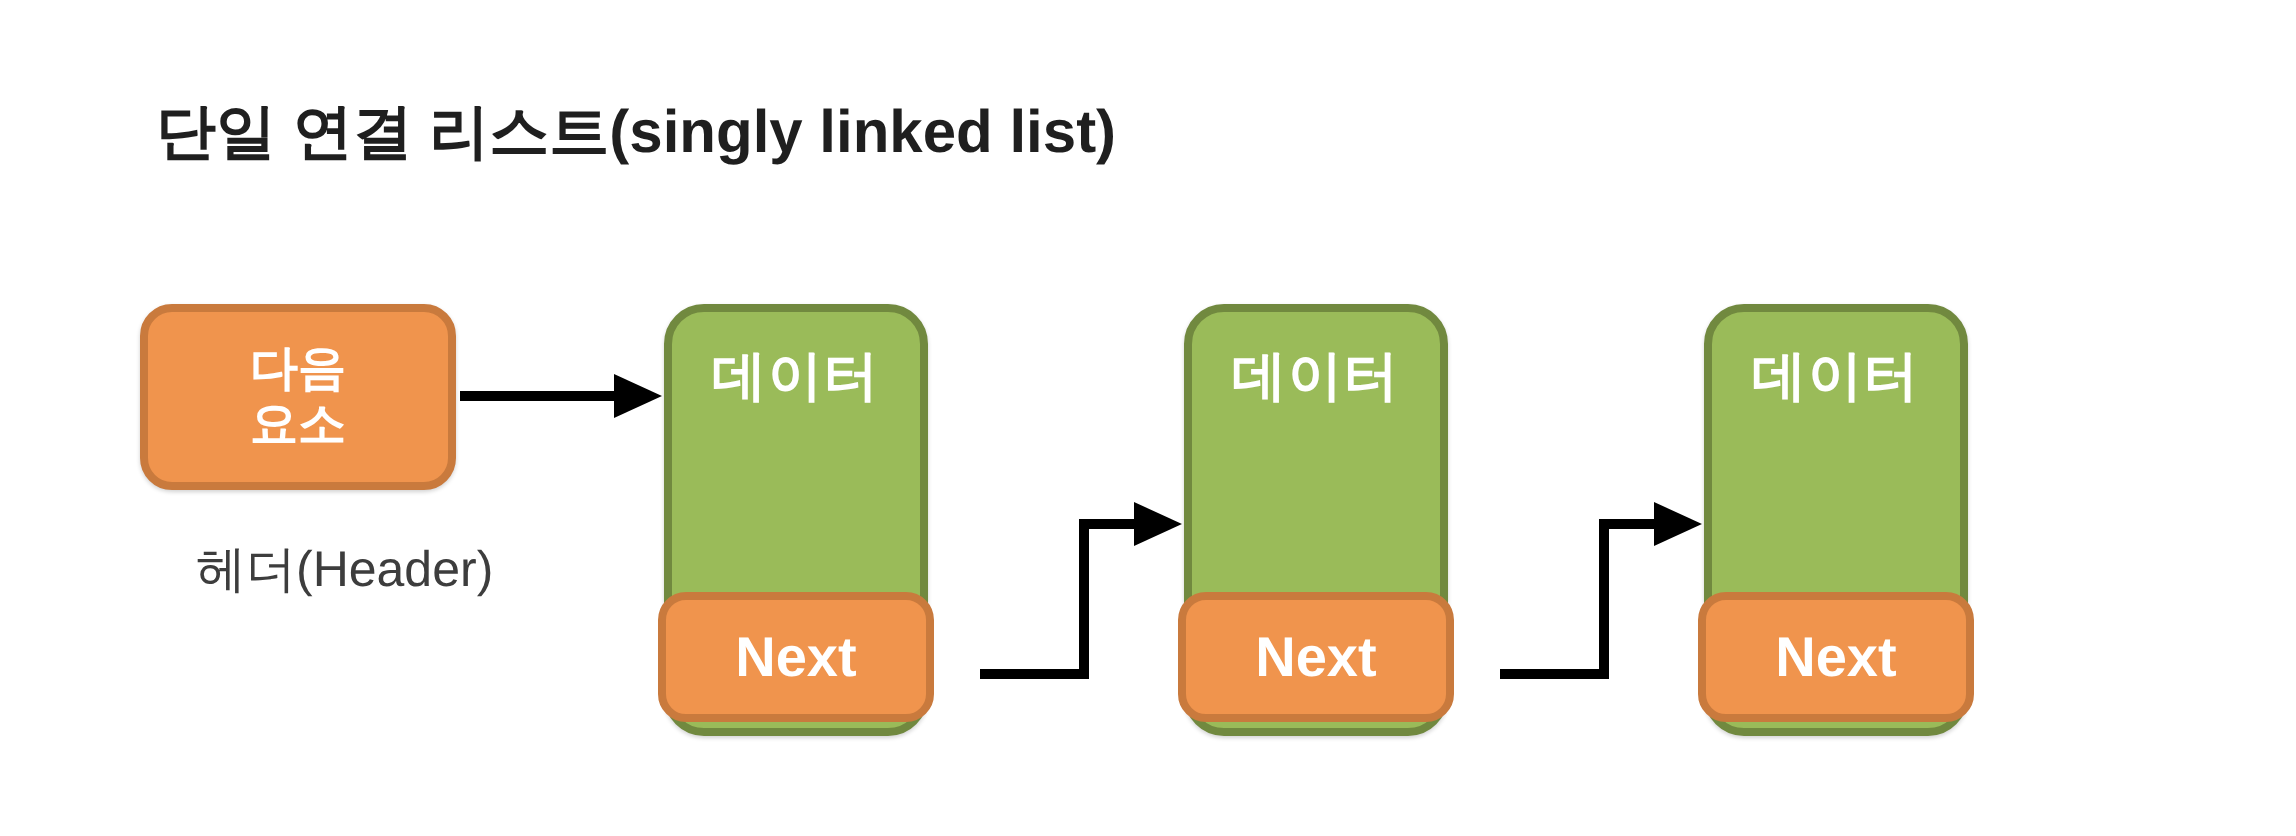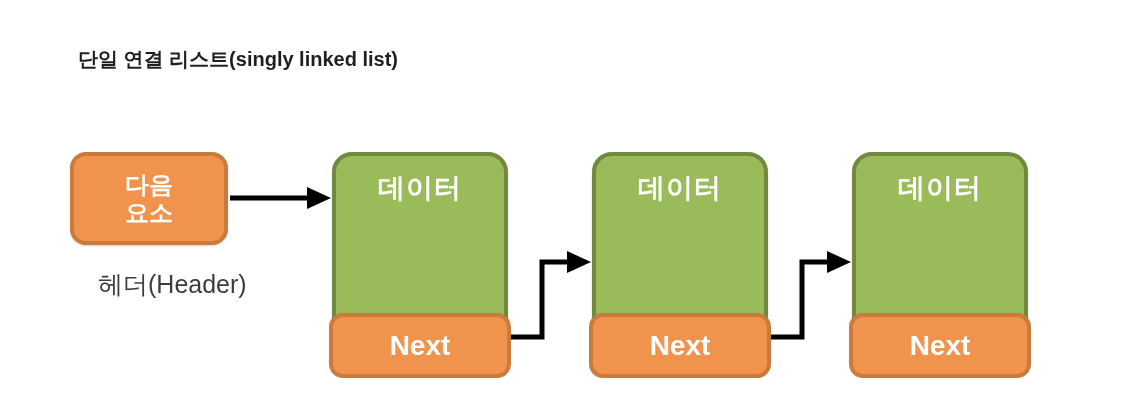--- a/index.html
+++ b/index.html
@@ -10,21 +10,21 @@
     overflow: hidden;
   }
   .canvas {
     position: relative;
     width: 1148px; height: 418px;
     background: #ffffff;
   }
   .diagram-title {
     position: absolute;
     left: 78px; top: 46px;
-    font-size: 20px;
+    font-size: 30px;
     font-weight: bold;
     color: #1f1f1f;
     letter-spacing: 0px;
     white-space: nowrap;
   }
   .arrows-layer {
     position: absolute;
     left: 0; top: 0;
     width: 1148px; height: 418px;
     pointer-events: none;
@@ -53,42 +53,42 @@
     left: 58px; top: 268px;
     font-size: 25px;
     color: #3d3d3d;
     white-space: nowrap;
     margin-left: 40px;
   }
   
   .node {
     position: absolute;
     top: 152px;
-    width: 176px; height: 216px;
+    width: 132px; height: 216px;
     background: #9ABB59;
     border: 4px solid #71893F;
     border-radius: 20px;
     box-shadow: 0 1px 2px rgba(0,0,0,0.18);
     text-decoration: underline;
   }
   .node-1 { left: 332px; }
   .node-2 { left: 592px; }
   .node-3 { left: 852px; }
   .node .data-label {
     position: absolute;
     left: 0; right: 0; top: 14px;
     text-align: center;
     color: #ffffff;
     font-size: 27px;
     font-weight: 600;
     letter-spacing: 1px;
   }
   .next-box {
     position: absolute;
-    left: -7px; right: -7px; top: 157px;
+    left: -7px; right: -7px; top: 140px;
     height: 65px;
     background: #F0944D;
     border: 4px solid #C97A3D;
     border-radius: 14px;
     display: flex;
     align-items: center;
     justify-content: center;
     color: #ffffff;
     font-size: 28px;
     font-weight: bold;

